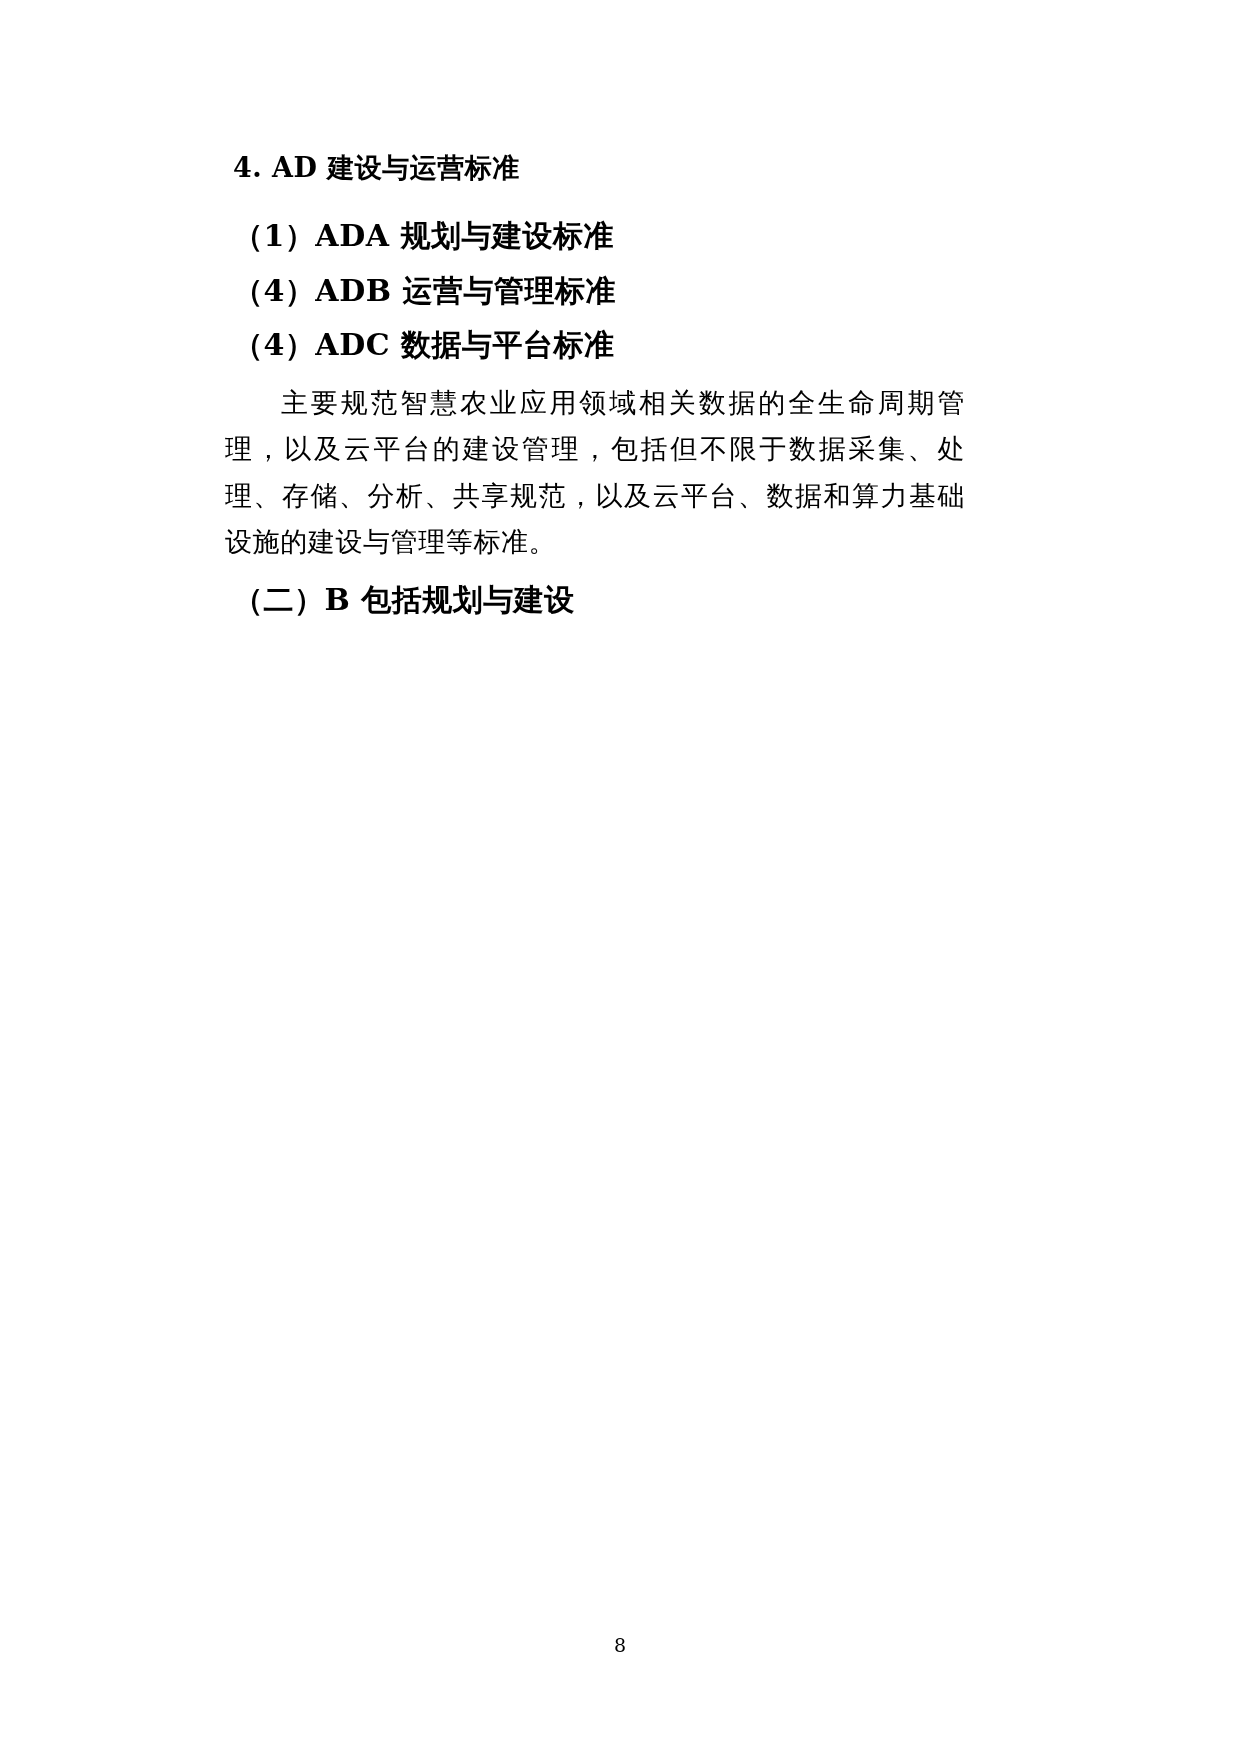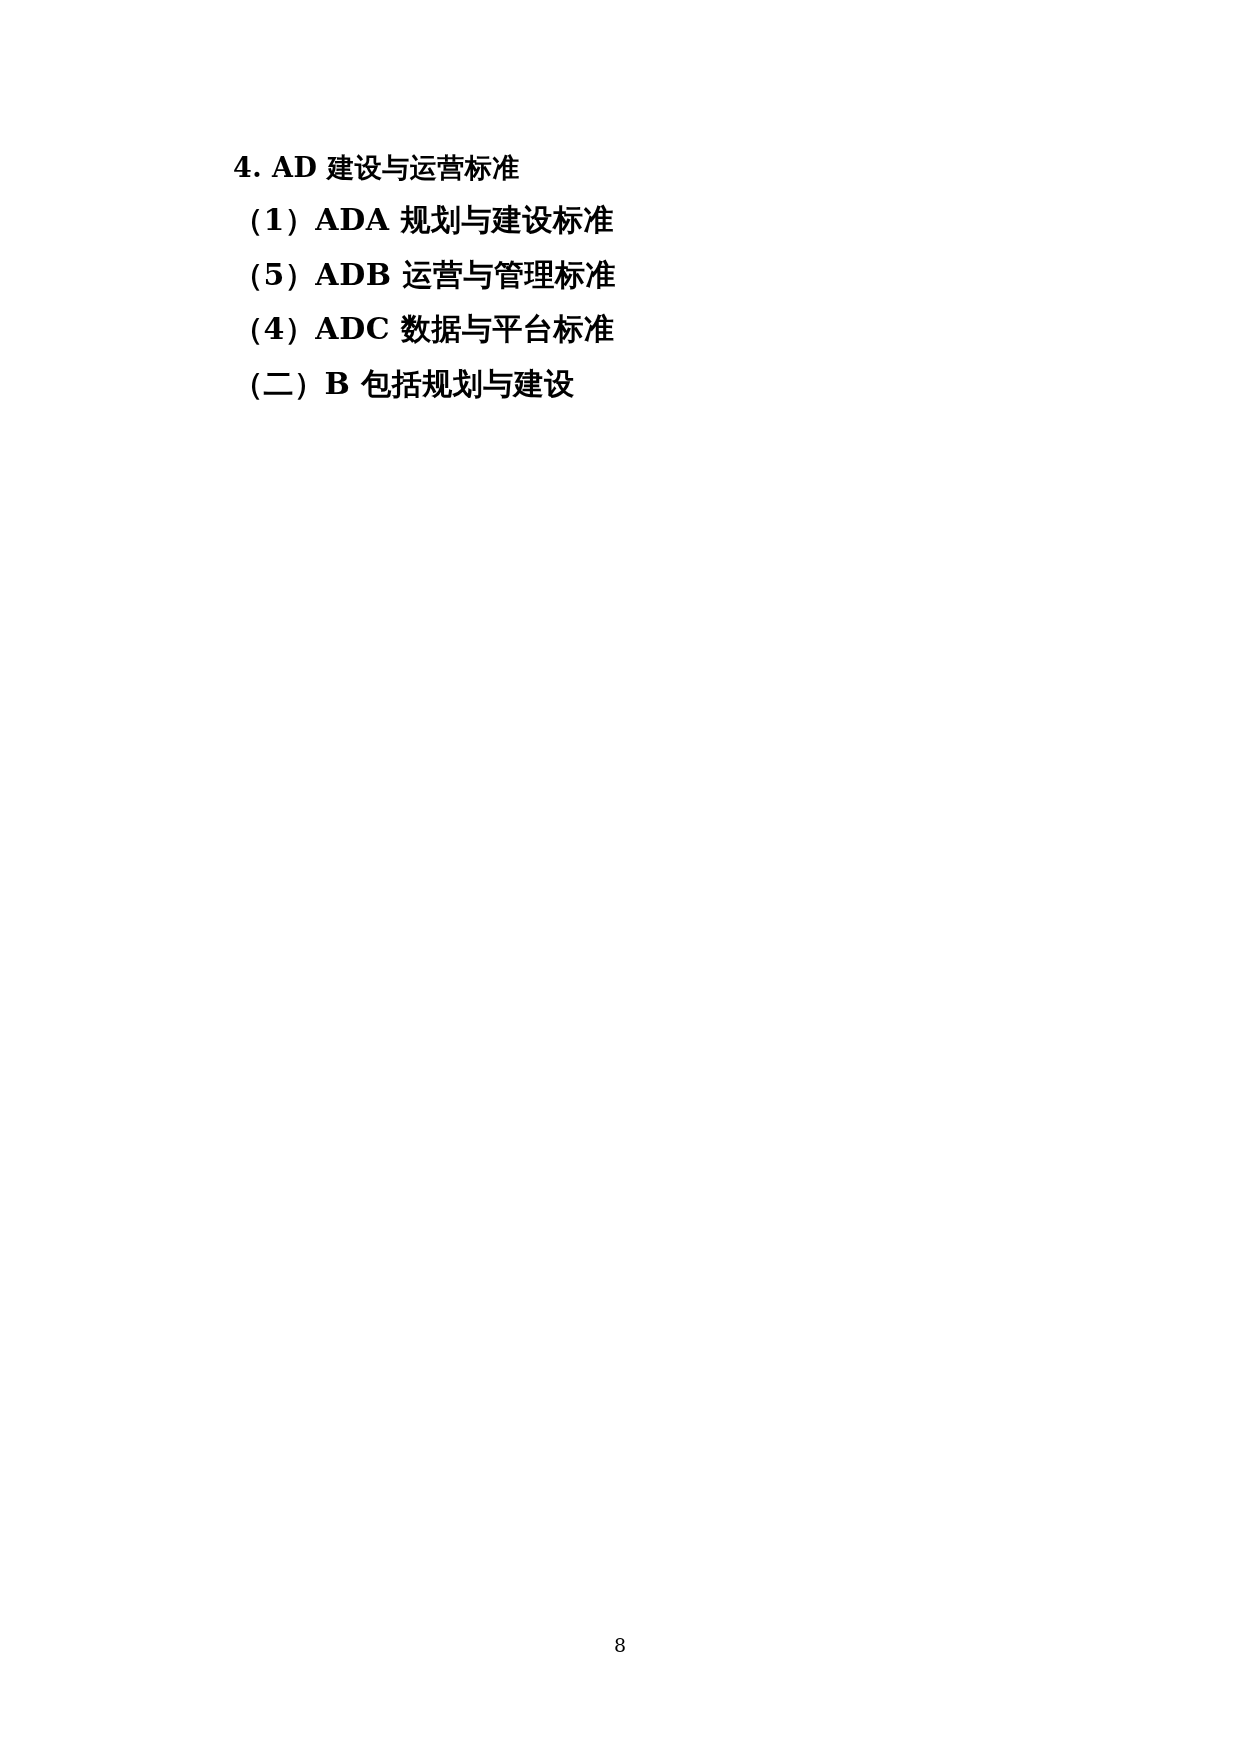--- a/index.html
+++ b/index.html
@@ -25,21 +25,21 @@
     padding: 150px 160px 60px 225px;
   }
   .content {
     width: 740px;
   }
   .heading {
     font-family: "DejaVu Serif", "Liberation Serif", serif;
     font-weight: bold;
     font-size: 27px;
     line-height: 1.35;
-    margin: 0 0 14px 0;
+    margin: 0 0 30px 0;
     letter-spacing: 0.5px;
     text-indent: 0;
     padding-left: 8px;
   }
   .subheading {
     font-family: "DejaVu Serif", "Liberation Serif", serif;
     font-weight: bold;
     font-size: 30px;
     line-height: 1.35;
     margin: 14px 0 14px 0;
@@ -72,25 +72,26 @@
 
 <div class="page">
   <div class="content">
 
     <h2 class="heading">4. AD  建设与运营标准</h2>
 
 
     <h3 class="subheading">（1）ADA  规划与建设标准</h3>
 
 
-    <h3 class="subheading">（5）ADB  运营与管理标准</h3>
+    <h3 class="subheading">（4）ADB  运营与管理标准</h3>
 
 
     <h3 class="subheading">（4）ADC  数据与平台标准</h3>
 
+    <p class="para">主要规范智慧农业应用领域相关数据的全生命周期管理，以及云平台的建设管理，包括但不限于数据采集、处理、存储、分析、共享规范，以及云平台、数据和算力基础设施的建设与管理等标准。</p>
 
     <h3 class="subheading">（二）B 包括规划与建设</h3>
 
 
   </div>
 
   <div class="page-number">8</div>
 </div>
 
 </body></html>

